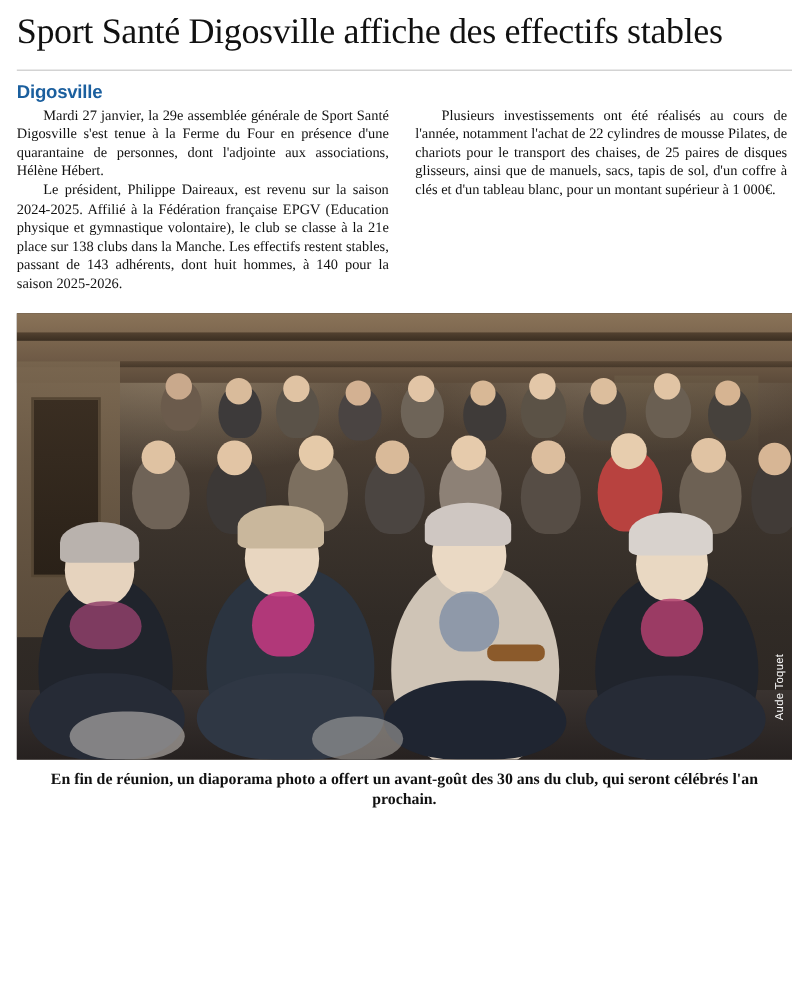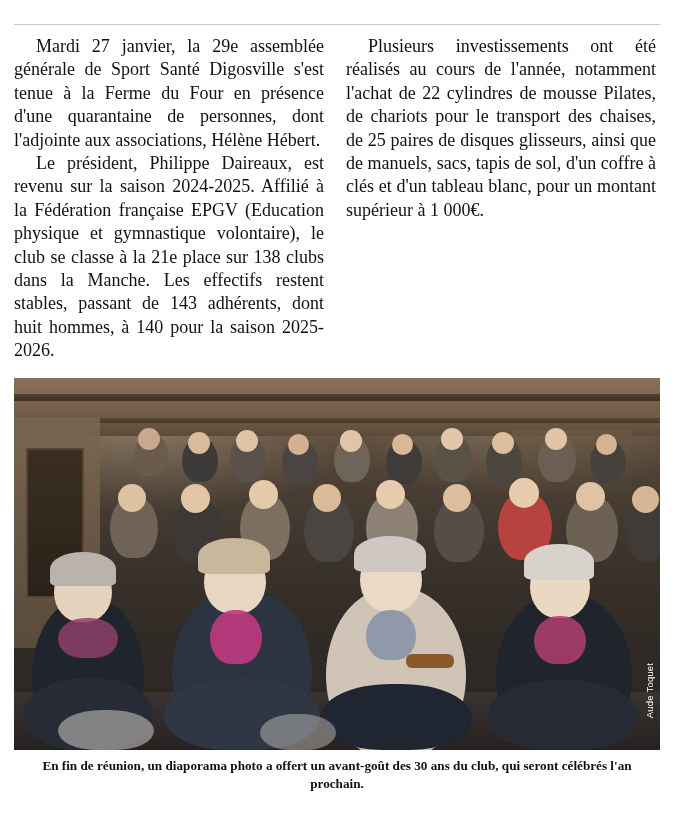--- a/index.html
+++ b/index.html
@@ -45,21 +45,21 @@
     margin: 0 0 2px 0;
     letter-spacing: -0.2px;
   }
   .cols {
     display: flex;
     gap: 22px;
     align-items: flex-start;
   }
   .col {
     width: 310px;
-    font-size: 18px;
+    font-size: 12px;
     line-height: 1.30;
     text-align: justify;
     text-justify: inter-word;
     hyphens: auto;
   }
   .col p {
     margin: 0;
     text-indent: 22px;
   }
   .col p.first {
@@ -152,23 +152,25 @@
     font-weight: bold;
     line-height: 1.34;
     color: #111111;
   }
 </style>
 </head>
 <body>
 
 <div class="page">
 
+  <h1 class="headline">Sport Santé Digosville affiche des effectifs stables</h1>
 
   <div class="rule-top"></div>
 
+  <div class="kicker">Digosville</div>
 
   <div class="cols">
     <div class="col">
       <p class="first">Mardi 27 janvier, la 29e assemblée générale de Sport Santé Digosville s'est tenue à la Ferme du Four en présence d'une quarantaine de personnes, dont l'adjointe aux associations, Hélène Hébert.</p>
       <p>Le président, Philippe Daireaux, est revenu sur la saison 2024-2025. Affilié à la Fédération française EPGV (Education physique et gymnastique volontaire), le club se classe à la 21e place sur 138 clubs dans la Manche. Les effectifs restent stables, passant de 143 adhérents, dont huit hommes, à 140 pour la saison 2025-2026.</p>
     </div>
     <div class="col">
       <p class="first">Plusieurs investissements ont été réalisés au cours de l'année, notamment l'achat de 22 cylindres de mousse Pilates, de chariots pour le transport des chaises, de 25 paires de disques glisseurs, ainsi que de manuels, sacs, tapis de sol, d'un coffre à clés et d'un tableau blanc, pour un montant supérieur à 1 000€.</p>
     </div>
   </div>

